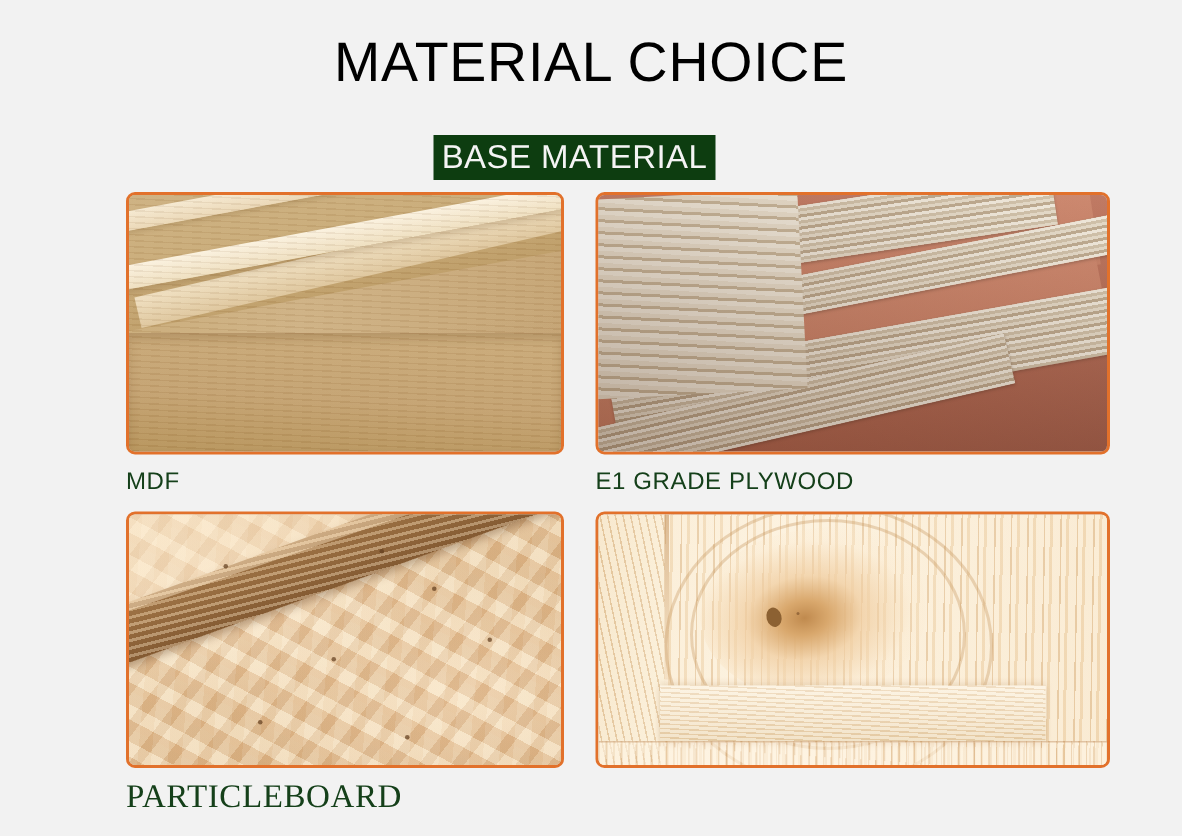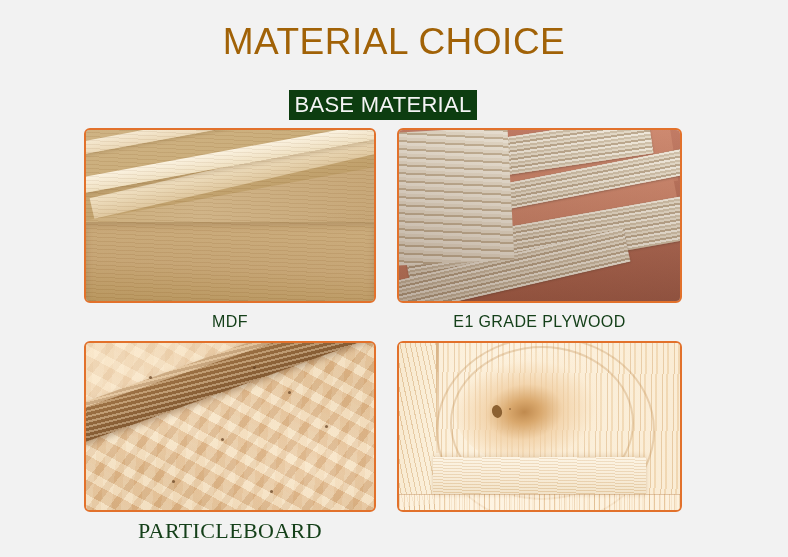--- a/index.html
+++ b/index.html
@@ -19,21 +19,21 @@
   #page-title {
     position: absolute;
     left: 0;
     top: 20px;
     width: 788px;
     text-align: center;
     font-family: "Liberation Sans", sans-serif;
     font-size: 37px;
     font-weight: 400;
     letter-spacing: 0.5px;
-    color: #a16207;
+    color: #000000;
     line-height: 44px;
     white-space: nowrap;
   }
 
   #base-material-badge {
     position: absolute;
     left: 289px;
     top: 90px;
     width: 188px;
     height: 30px;
@@ -45,21 +45,21 @@
     text-align: center;
     letter-spacing: 0.3px;
     white-space: nowrap;
   }
 
   
   .material-card {
     position: absolute;
   }
   .material-card.col-left  { left: 84px;  width: 292px; }
-  .material-card.col-right { left: 397px; width: 285px; }
+  .material-card.col-right { left: 397px; width: 343px; }
   .material-card.row-top    { top: 128px; }
   .material-card.row-bottom { top: 341px; }
 
   .photo-frame {
     position: relative;
     height: 175px;
     border: 2px solid #e2712b;
     border-radius: 6px;
     overflow: hidden;
     background: #ddd;
@@ -68,21 +68,21 @@
   .material-card.row-bottom .photo-frame { height: 171px; }
 
   .photo {
     position: absolute;
     inset: 0;
     overflow: hidden;
   }
 
   .caption {
     margin-top: 8px;
-    text-align: center;
+    text-align: left;
     color: #15401a;
     font-size: 16px;
     letter-spacing: 0.4px;
     white-space: nowrap;
     line-height: 22px;
   }
   .caption.serif { font-family: "Liberation Serif", serif; font-size: 22px; }
   .caption.sans  { font-family: "Liberation Sans", sans-serif; }
 
   

